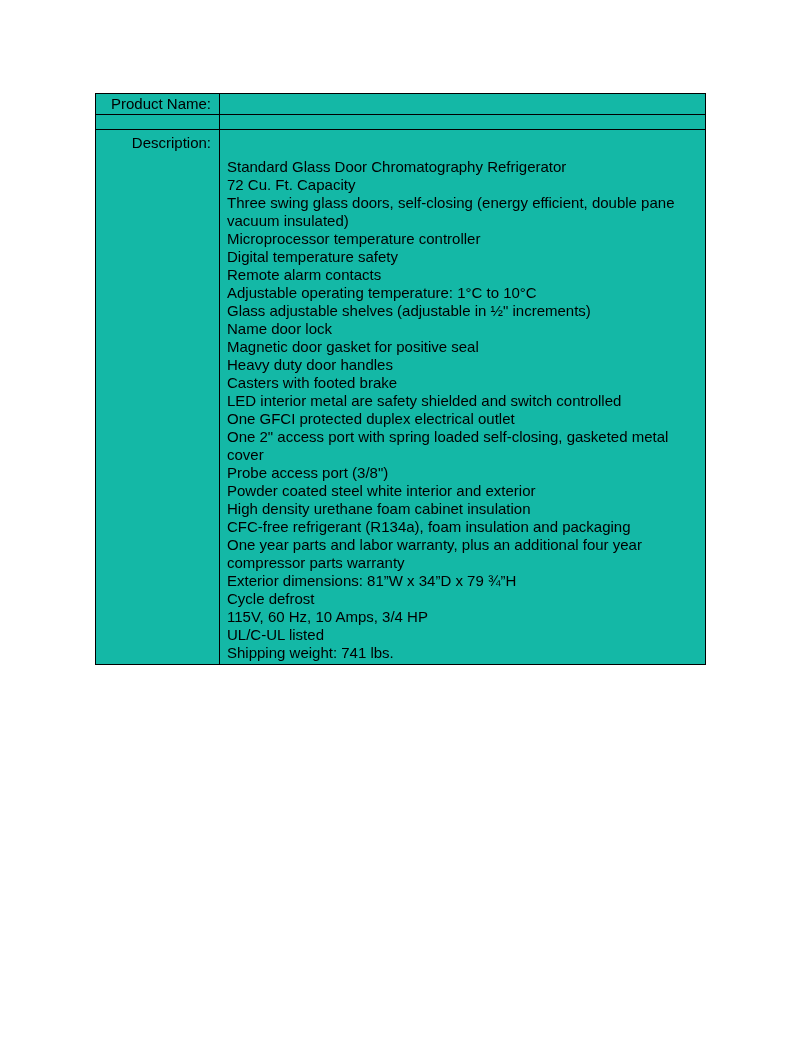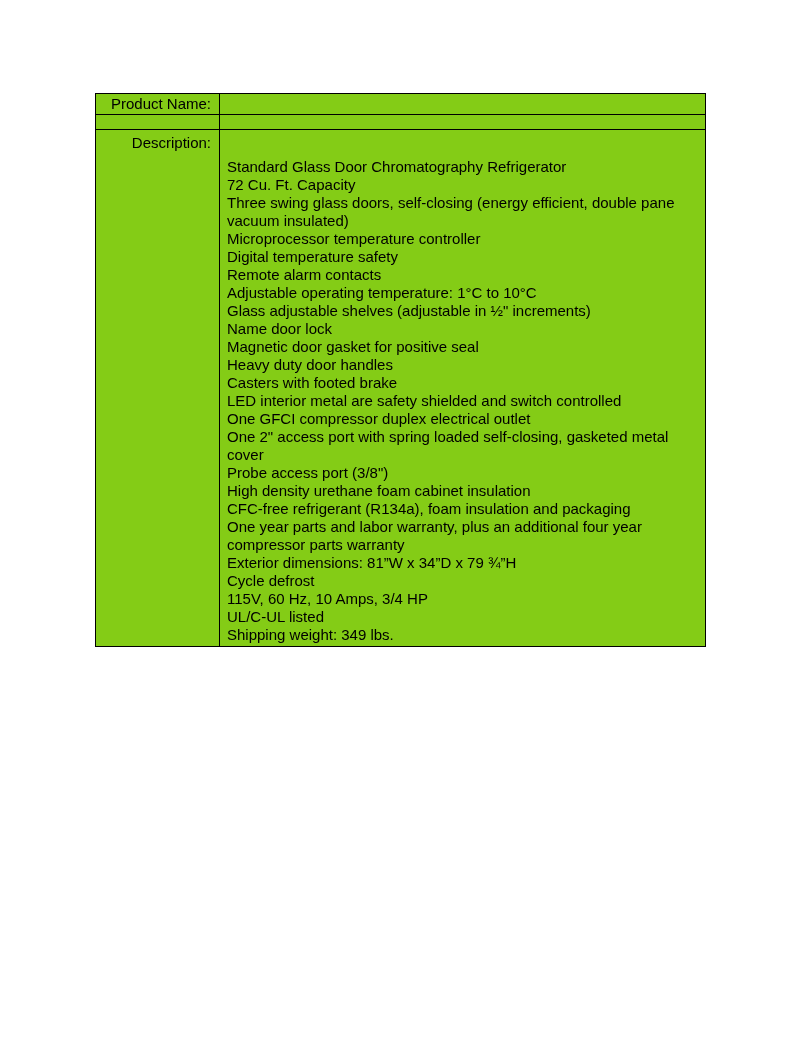--- a/index.html
+++ b/index.html
@@ -16,21 +16,21 @@
     color: #000000;
     -webkit-font-smoothing: antialiased;
   }
   .doc-table {
     position: absolute;
     left: 95px;
     top: 93px;
     width: 611px;
     box-sizing: border-box;
     border: 1px solid #000000;
-    background: #84cc16;
+    background: #14b8a6;
   }
   .row {
     display: flex;
     align-items: stretch;
   }
   .row-product {
     height: 20px;
     border-bottom: 1px solid #000000;
   }
   .row-spacer {
@@ -95,27 +95,28 @@
         <div class="desc-line">Microprocessor temperature controller</div>
         <div class="desc-line">Digital temperature safety</div>
         <div class="desc-line">Remote alarm contacts</div>
         <div class="desc-line">Adjustable operating temperature: 1°C to 10°C</div>
         <div class="desc-line">Glass adjustable shelves (adjustable in ½" increments)</div>
         <div class="desc-line">Name door lock</div>
         <div class="desc-line">Magnetic door gasket for positive seal</div>
         <div class="desc-line">Heavy duty door handles</div>
         <div class="desc-line">Casters with footed brake</div>
         <div class="desc-line">LED interior metal are safety shielded and switch controlled</div>
-        <div class="desc-line">One GFCI compressor duplex electrical outlet</div>
+        <div class="desc-line">One GFCI protected duplex electrical outlet</div>
         <div class="desc-line">One 2" access port with spring loaded self-closing, gasketed metal cover</div>
         <div class="desc-line">Probe access port (3/8")</div>
+        <div class="desc-line">Powder coated steel white interior and exterior</div>
         <div class="desc-line">High density urethane foam cabinet insulation</div>
         <div class="desc-line">CFC-free refrigerant (R134a), foam insulation and packaging</div>
         <div class="desc-line">One year parts and labor warranty, plus an additional four year compressor parts warranty</div>
         <div class="desc-line">Exterior dimensions: 81”W x 34”D x 79 ¾”H</div>
         <div class="desc-line">Cycle defrost</div>
         <div class="desc-line">115V, 60 Hz, 10 Amps, 3/4 HP</div>
         <div class="desc-line">UL/C-UL listed</div>
-        <div class="desc-line">Shipping weight: 349 lbs.</div>
+        <div class="desc-line">Shipping weight: 741 lbs.</div>
       </div>
   </div>
 
 </div>
 
 </body></html>

